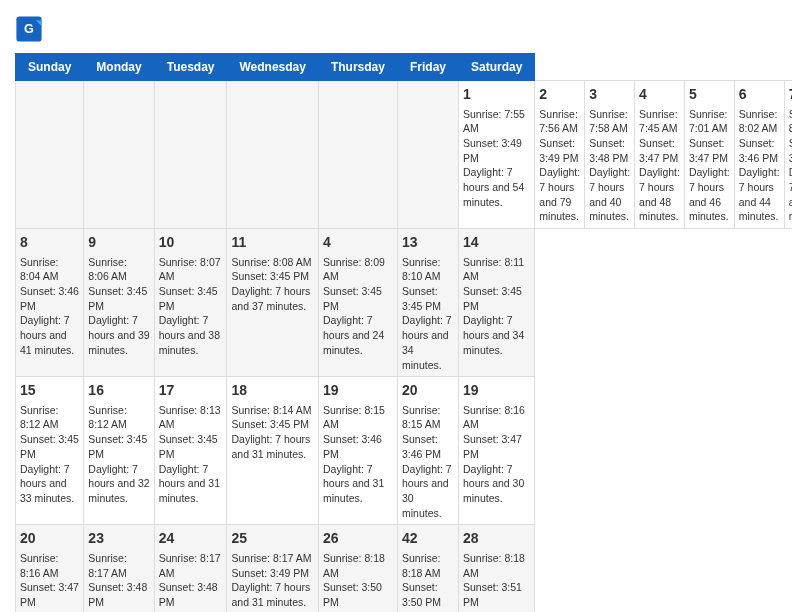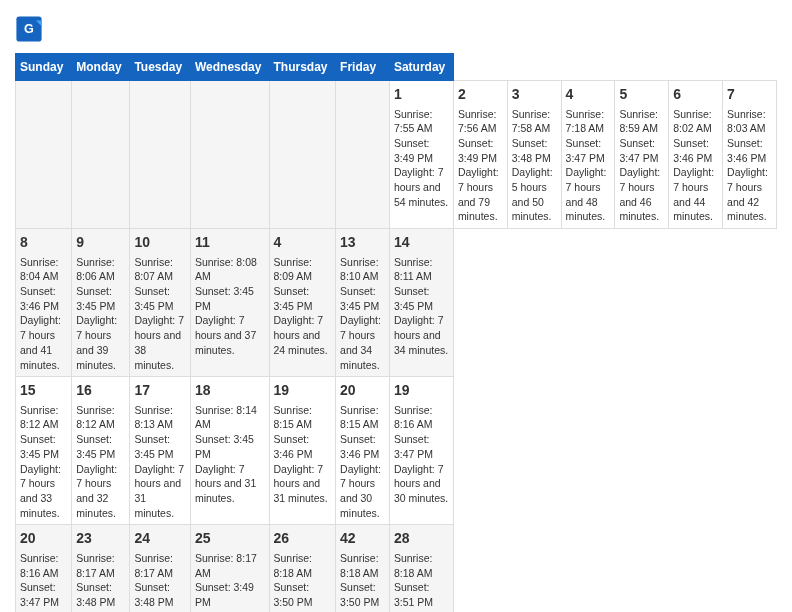--- a/index.html
+++ b/index.html
@@ -49,21 +49,21 @@
     table {
       width: 100%;
       border-collapse: collapse;
       font-size: 11px;
     }
     thead tr {
       background-color: #1565C0;
       color: #fff;
     }
     thead th {
-      padding: 6px 4px;
+      padding: 6px 12px;
       text-align: left;
       font-size: 12px;
       font-weight: bold;
       border: 1px solid #1565C0;
     }
     tbody tr {
       background: #fff;
     }
     tbody tr:nth-child(even) {
       background: #f5f5f5;
@@ -122,23 +122,23 @@
   <tbody id="calendar-body">
   <tr>
         <td class="empty-cell">&nbsp;</td>
         <td class="empty-cell">&nbsp;</td>
         <td class="empty-cell">&nbsp;</td>
         <td class="empty-cell">&nbsp;</td>
         <td class="empty-cell">&nbsp;</td>
         <td class="empty-cell">&nbsp;</td>
         <td><span class="day-num">1</span><span>Sunrise: 7:55 AM</span><br><span>Sunset: 3:49 PM</span><br><span>Daylight: 7 hours and 54 minutes.</span></td>
         <td><span class="day-num">2</span><span>Sunrise: 7:56 AM</span><br><span>Sunset: 3:49 PM</span><br><span>Daylight: 7 hours and 79 minutes.</span></td>
-        <td><span class="day-num">3</span><span>Sunrise: 7:58 AM</span><br><span>Sunset: 3:48 PM</span><br><span>Daylight: 5 hours and 50 minutes.</span></td>
-        <td><span class="day-num">4</span><span>Sunrise: 7:18 AM</span><br><span>Sunset: 3:47 PM</span><br><span>Daylight: 7 hours and 48 minutes.</span></td>
-        <td><span class="day-num">5</span><span>Sunrise: 8:59 AM</span><br><span>Sunset: 3:47 PM</span><br><span>Daylight: 7 hours and 46 minutes.</span></td>
+        <td><span class="day-num">3</span><span>Sunrise: 7:58 AM</span><br><span>Sunset: 3:48 PM</span><br><span>Daylight: 7 hours and 40 minutes.</span></td>
+        <td><span class="day-num">4</span><span>Sunrise: 7:45 AM</span><br><span>Sunset: 3:47 PM</span><br><span>Daylight: 7 hours and 48 minutes.</span></td>
+        <td><span class="day-num">5</span><span>Sunrise: 7:01 AM</span><br><span>Sunset: 3:47 PM</span><br><span>Daylight: 7 hours and 46 minutes.</span></td>
         <td><span class="day-num">6</span><span>Sunrise: 8:02 AM</span><br><span>Sunset: 3:46 PM</span><br><span>Daylight: 7 hours and 44 minutes.</span></td>
         <td><span class="day-num">7</span><span>Sunrise: 8:03 AM</span><br><span>Sunset: 3:46 PM</span><br><span>Daylight: 7 hours and 42 minutes.</span></td>
       </tr>
       <tr>
         <td><span class="day-num">8</span><span>Sunrise: 8:04 AM</span><br><span>Sunset: 3:46 PM</span><br><span>Daylight: 7 hours and 41 minutes.</span></td>
         <td><span class="day-num">9</span><span>Sunrise: 8:06 AM</span><br><span>Sunset: 3:45 PM</span><br><span>Daylight: 7 hours and 39 minutes.</span></td>
         <td><span class="day-num">10</span><span>Sunrise: 8:07 AM</span><br><span>Sunset: 3:45 PM</span><br><span>Daylight: 7 hours and 38 minutes.</span></td>
         <td><span class="day-num">11</span><span>Sunrise: 8:08 AM</span><br><span>Sunset: 3:45 PM</span><br><span>Daylight: 7 hours and 37 minutes.</span></td>
         <td><span class="day-num">4</span><span>Sunrise: 8:09 AM</span><br><span>Sunset: 3:45 PM</span><br><span>Daylight: 7 hours and 24 minutes.</span></td>
         <td><span class="day-num">13</span><span>Sunrise: 8:10 AM</span><br><span>Sunset: 3:45 PM</span><br><span>Daylight: 7 hours and 34 minutes.</span></td>

